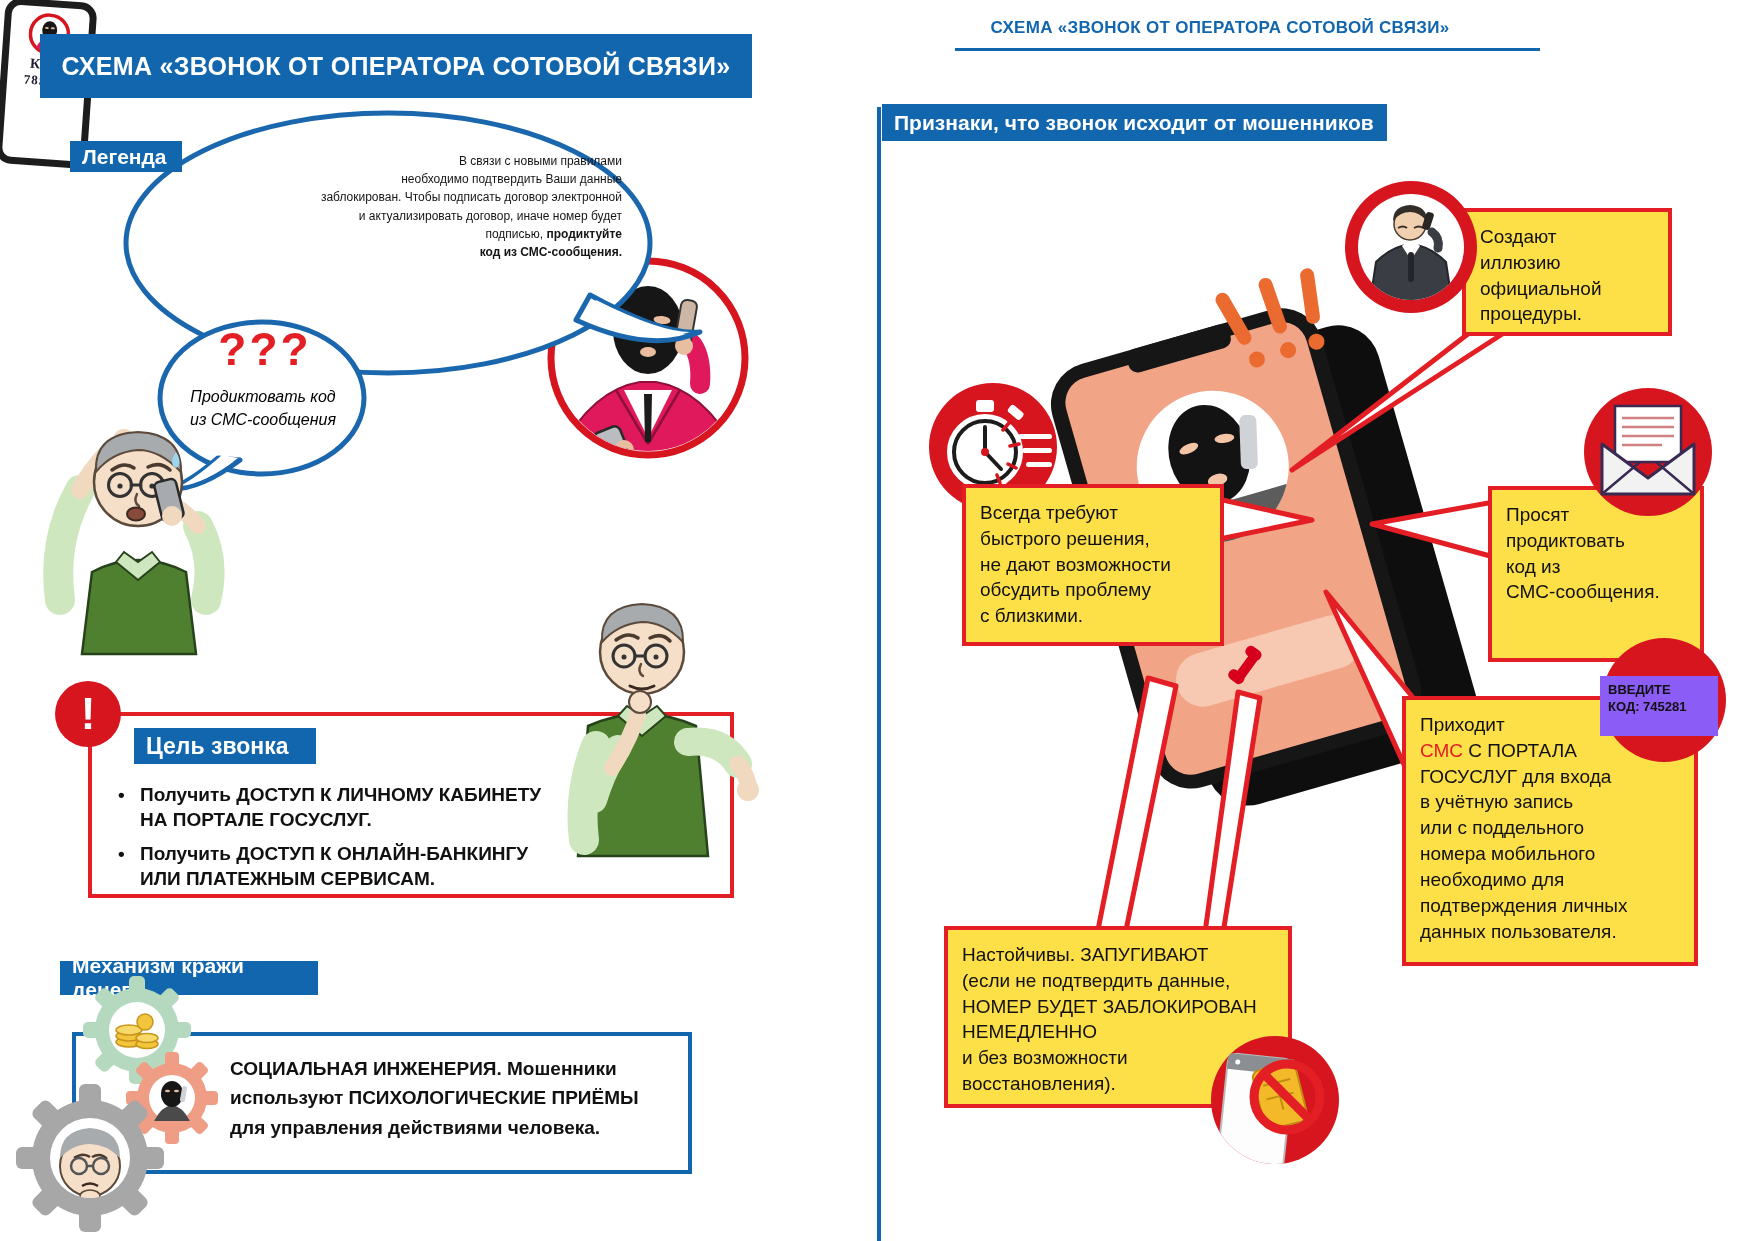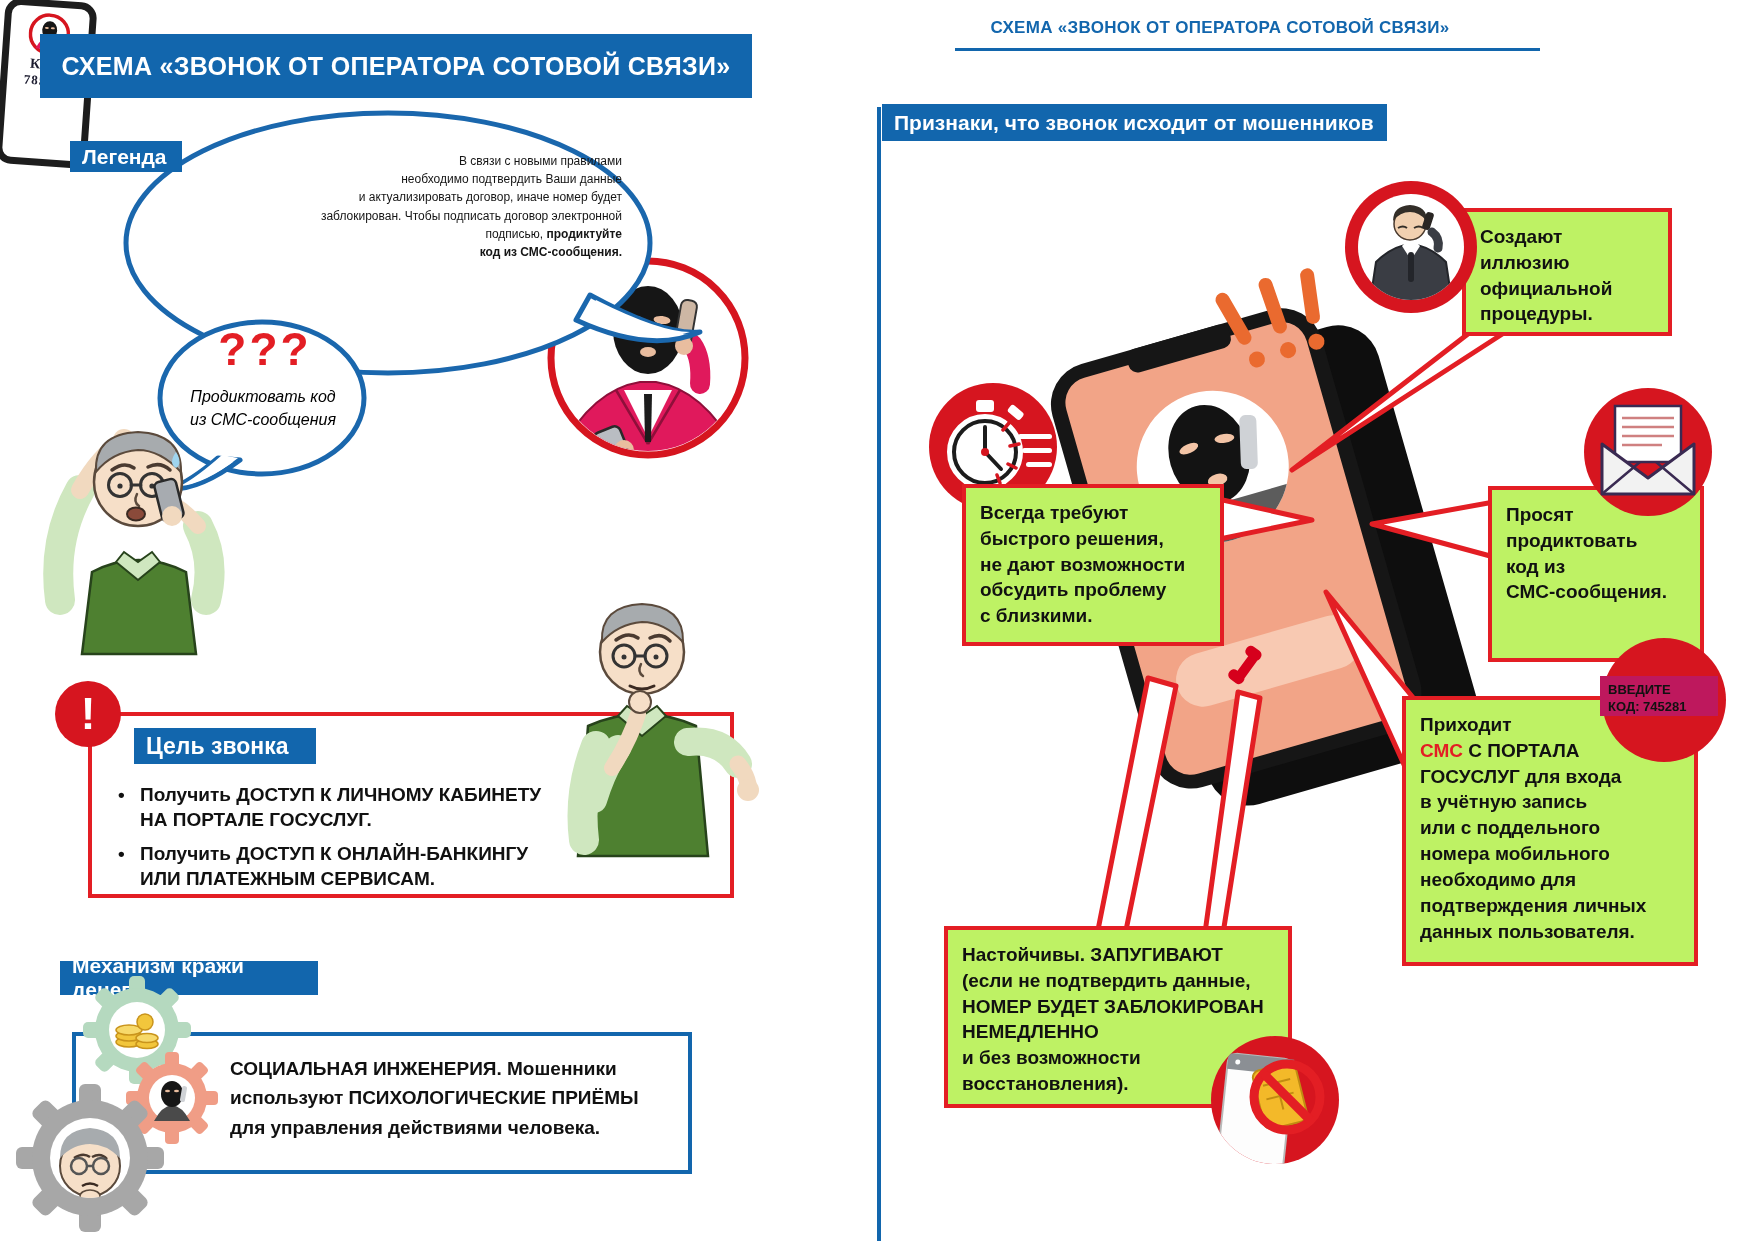--- a/index.html
+++ b/index.html
@@ -10,21 +10,21 @@
     --salmon:#f2a487;
     --ink:#111;
   }
   *{box-sizing:border-box}
   html,body{margin:0;padding:0;background:#e8e8e8;font-family:"Liberation Sans",sans-serif}
   #stage{position:relative;width:1754px;height:1241px;background:#fff;overflow:hidden;margin:0 auto}
   svg{position:absolute;left:0;top:0}
   .z1{z-index:1}.z3{z-index:3}
   .abs{position:absolute}
   .blabel{position:absolute;background:var(--blue);color:#fff;font-weight:700;display:flex;align-items:center;z-index:2;padding:0 12px}
-  .callout{position:absolute;background:#bef264;border:4px solid var(--red);font-weight:700;
+  .callout{position:absolute;background:#fde047;border:4px solid var(--red);font-weight:400;
            font-size:19px;line-height:1.36;color:var(--ink);padding:12px 14px;z-index:2}
   .callout .line{white-space:nowrap}
   .line{white-space:nowrap}
   .seg-b{font-weight:700}
   .seg-r{color:var(--red)}
   
   #left-title{left:40px;top:34px;width:712px;height:64px;background:var(--blue);color:#fff;
      font-weight:700;font-size:25px;letter-spacing:.3px;display:flex;align-items:center;justify-content:center;z-index:2}
   #legend-label{left:70px;top:141px;height:31px;width:112px;font-size:21px}
   #bubble-text{left:156px;top:152px;width:466px;text-align:right;
@@ -51,21 +51,21 @@
   #divider{left:877px;top:107px;width:4px;height:1134px;background:var(--blue);z-index:1}
   #right-title{left:930px;top:18px;width:580px;text-align:center;color:var(--blue);
      font-weight:700;font-size:17px;letter-spacing:.3px;z-index:2}
   #right-underline{left:955px;top:48px;width:585px;height:3px;background:var(--blue);z-index:2}
   #section-label{left:882px;top:104px;height:37px;width:505px;font-size:21px}
   #c-official{left:1462px;top:208px;width:210px;height:128px}
   #c-urgency{left:962px;top:484px;width:262px;height:162px}
   #c-dictate{left:1488px;top:486px;width:216px;height:176px}
   #c-sms{left:1402px;top:696px;width:296px;height:270px}
   #c-threaten{left:944px;top:926px;width:348px;height:182px}
-  #code-badge{left:1600px;top:676px;width:118px;height:40px;background:#be185d;z-index:4;
+  #code-badge{left:1600px;top:676px;width:118px;height:60px;background:#8b5cf6;z-index:4;
      font-weight:700;font-size:13px;line-height:1.3;color:var(--ink);padding:6px 8px;position:absolute}
 </style>
 </head>
 <body>
 
 <div id="stage">
 
   <svg class="z1" width="1754" height="1241" viewBox="0 0 1754 1241">
     <defs>
       <clipPath id="clip-scammer">
@@ -190,22 +190,22 @@
     </g>
   </svg>
 
   <div id="left-title" class="abs">СХЕМА «ЗВОНОК ОТ ОПЕРАТОРА СОТОВОЙ СВЯЗИ»</div>
 
   <div id="legend-label" class="blabel">Легенда</div>
 
   <div id="bubble-text" class="abs">
       <div class="line"><span>В связи с новыми правилами</span></div>
       <div class="line"><span>необходимо подтвердить Ваши данные</span></div>
+      <div class="line"><span>заблокирован. Чтобы подписать договор электронной</span></div>
       <div class="line"><span>и актуализировать договор, иначе номер будет</span></div>
-      <div class="line"><span>заблокирован. Чтобы подписать договор электронной</span></div>
       <div class="line"><span>подписью, </span><span class="seg-b">продиктуйте</span></div>
       <div class="line"><span class="seg-b">код из СМС-сообщения.</span></div>
     </div>
 
   <div id="qmarks" class="abs">???</div>
   <div id="thought-text" class="abs">
       <div class="line"><span>Продиктовать код</span></div>
       <div class="line"><span>из СМС-сообщения</span></div>
     </div>
 

